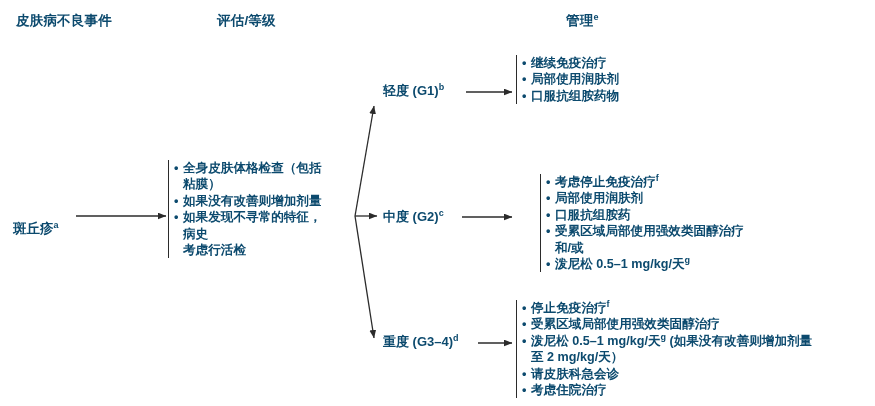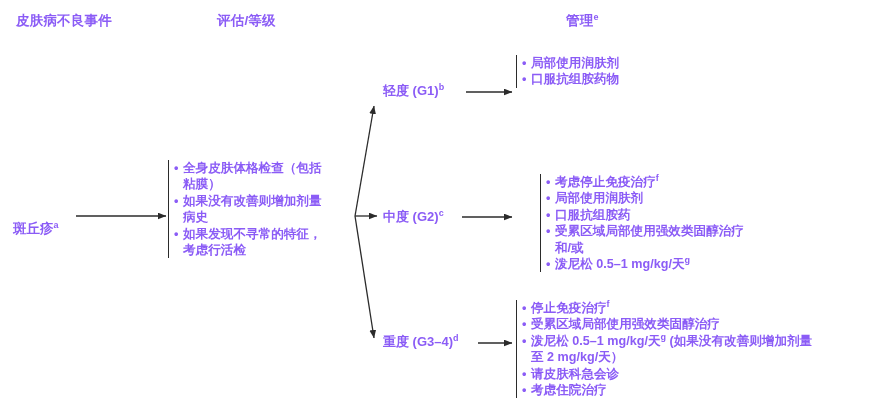--- a/index.html
+++ b/index.html
@@ -6,21 +6,21 @@
     margin: 0;
     padding: 0;
     background: #ffffff;
   }
   #canvas {
     position: relative;
     width: 875px;
     height: 406px;
     background: #ffffff;
     font-family: "Liberation Sans", "DejaVu Sans", sans-serif;
-    color: #8b5cf6;
+    color: #0c4a6e;
     overflow: hidden;
   }
 
   
   .col-header {
     position: absolute;
     font-weight: bold;
     font-size: 13.5px;
     letter-spacing: 0.2px;
     white-space: nowrap;
@@ -103,32 +103,33 @@
   <div class="col-header" id="hdr-assess">评估/等级</div>
 
   <div class="col-header" id="hdr-manage"><span>管理</span><sup>e</sup></div>
 
   <div class="node-label" id="node-event"><span>斑丘疹</span><sup>a</sup></div>
 
   <div class="bracket-box" id="box-assess">
     <div class="bullet-line">全身皮肤体格检查（包括</div>
     <div class="bullet-line cont">粘膜）</div>
     <div class="bullet-line">如果没有改善则增加剂量</div>
+    <div class="bullet-line">如果发现不寻常的特征，</div>
     <div class="bullet-line cont">病史</div>
-    <div class="bullet-line">如果发现不寻常的特征，</div>
     <div class="bullet-line cont">考虑行活检</div>
   </div>
 
   <div class="grade-label" id="grade-g1"><span>轻度 (G1)</span><sup>b</sup></div>
 
   <div class="grade-label" id="grade-g2"><span>中度 (G2)</span><sup>c</sup></div>
 
   <div class="grade-label" id="grade-g3"><span>重度 (G3–4)</span><sup>d</sup></div>
 
   <div class="bracket-box" id="box-mgmt-1">
+    <div class="bullet-line">继续免疫治疗</div>
     <div class="bullet-line">局部使用润肤剂</div>
     <div class="bullet-line">口服抗组胺药物</div>
   </div>
 
   <div class="bracket-box" id="box-mgmt-2">
     <div class="bullet-line"><span>考虑停止免疫治疗</span><sup>f</sup></div>
     <div class="bullet-line">局部使用润肤剂</div>
     <div class="bullet-line">口服抗组胺药</div>
     <div class="bullet-line">受累区域局部使用强效类固醇治疗</div>
     <div class="bullet-line cont">和/或</div>

